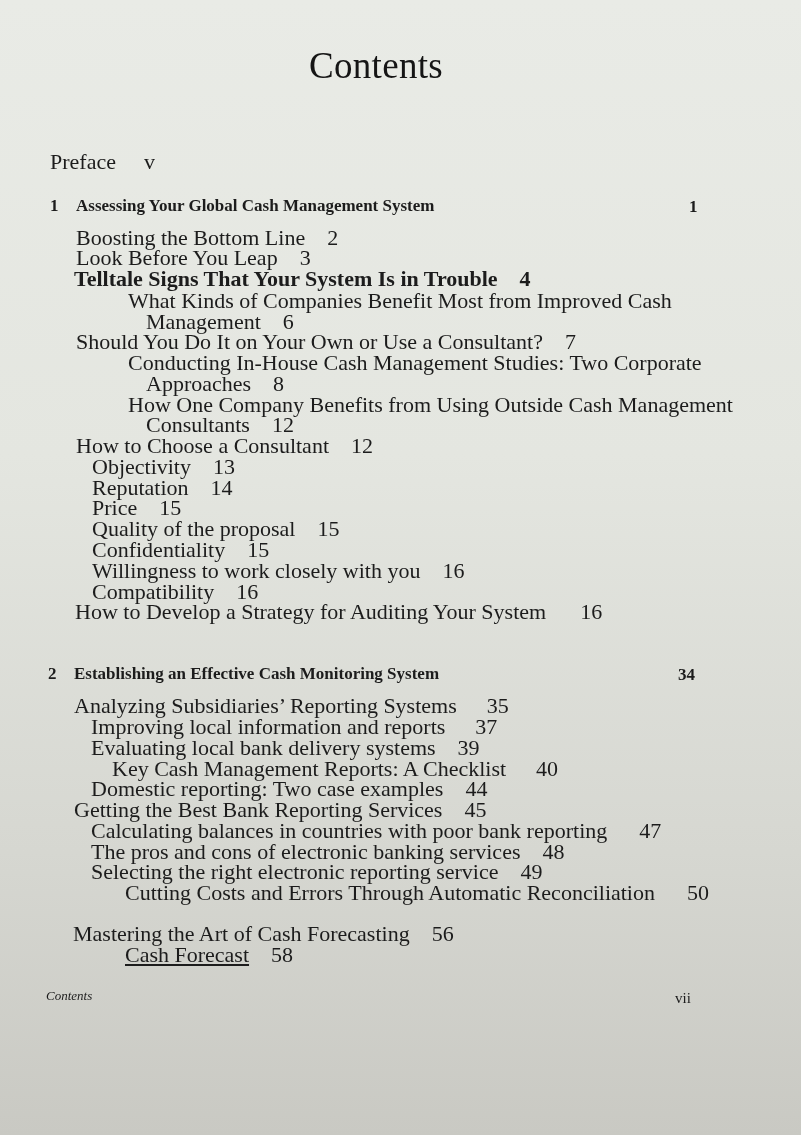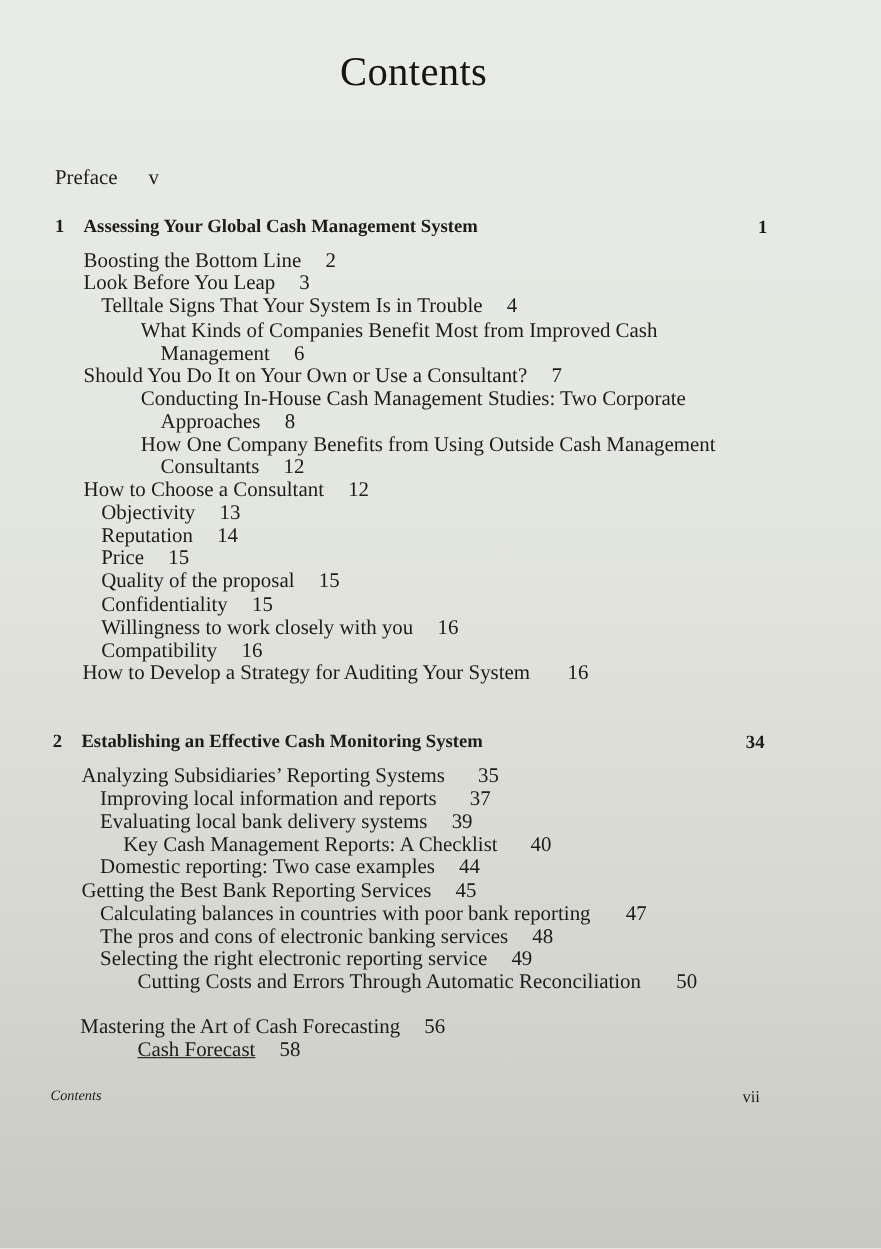--- a/index.html
+++ b/index.html
@@ -9,21 +9,21 @@
       font-family: "Liberation Serif", "DejaVu Serif", serif;
       color: #1c1c1c;
       position: relative;
     }
     .page { position: absolute; left: 0; top: 0; width: 801px; height: 1135px; }
     .title {
       position: absolute; left: 0; width: 752px; top: 44px;
       text-align: center; font-size: 37px; color: #151515; letter-spacing: 0.3px;
     }
     .line {
-      position: absolute; white-space: nowrap; font-size: 19px; line-height: 20px;
+      position: absolute; white-space: nowrap; font-size: 22px; line-height: 20px;
     }
     .line .pg { display: inline-block; margin-left: 22px; }
     .chap { font-weight: bold; font-size: 17px; }
     .chap .num { display: inline-block; width: 26px; }
     .chap-pg { position: absolute; font-weight: bold; font-size: 17px; }
     .footer-left { position: absolute; left: 46px; top: 988px; font-style: italic; font-size: 13px; }
     .footer-right { position: absolute; left: 675px; top: 990px; font-size: 15px; }
   </style>
 </head>
 <body>
@@ -35,21 +35,21 @@
     <span>Preface</span><span class="pg" style="margin-left:28px">v</span>
   </div>
 
   <div class="line chap" style="left:50px; top:196px;font-family:Liberation Serif, serif;">
     <span class="num">1</span><span>Assessing Your Global Cash Management System</span>
   </div>
   <div class="chap-pg" style="left:689px; top:197px;">1</div>
 
   <div class="line" style="left:76px; top:228px;"><span>Boosting the Bottom Line</span><span class="pg">2</span></div>
   <div class="line" style="left:76px; top:248px;"><span>Look Before You Leap</span><span class="pg">3</span></div>
-  <div class="line" style="left:92px; top:269px;"><span>Telltale Signs That Your System Is in Trouble</span><span class="pg">4</span></div>
+  <div class="line" style="left:74px; top:269px;font-weight:bold;"><span>Telltale Signs That Your System Is in Trouble</span><span class="pg">4</span></div>
   <div class="line" style="left:128px; top:291px;"><span>What Kinds of Companies Benefit Most from Improved Cash</span></div>
   <div class="line" style="left:146px; top:312px;"><span>Management</span><span class="pg">6</span></div>
   <div class="line" style="left:76px; top:332px;"><span>Should You Do It on Your Own or Use a Consultant?</span><span class="pg">7</span></div>
   <div class="line" style="left:128px; top:353px;"><span>Conducting In-House Cash Management Studies: Two Corporate</span></div>
   <div class="line" style="left:146px; top:374px;"><span>Approaches</span><span class="pg">8</span></div>
   <div class="line" style="left:128px; top:395px;"><span>How One Company Benefits from Using Outside Cash Management</span></div>
   <div class="line" style="left:146px; top:415px;"><span>Consultants</span><span class="pg">12</span></div>
   <div class="line" style="left:76px; top:436px;"><span>How to Choose a Consultant</span><span class="pg">12</span></div>
   <div class="line" style="left:92px; top:457px;"><span>Objectivity</span><span class="pg">13</span></div>
   <div class="line" style="left:92px; top:478px;"><span>Reputation</span><span class="pg">14</span></div>

